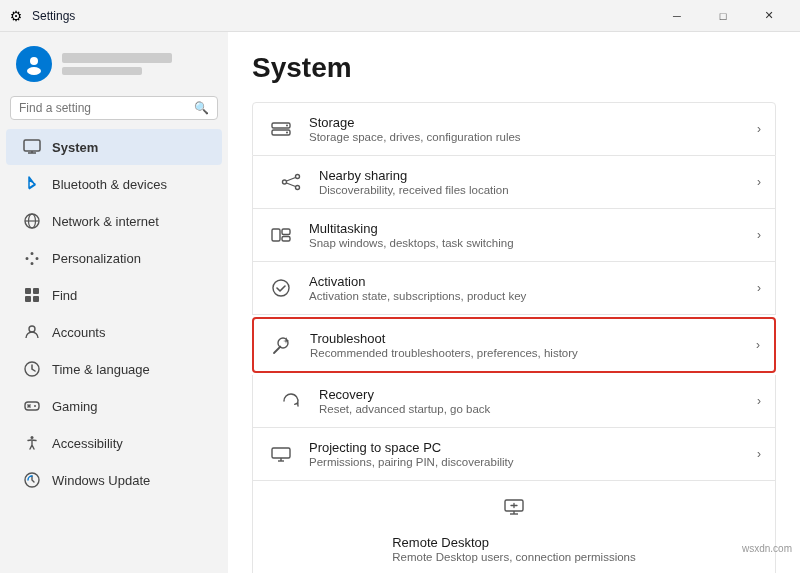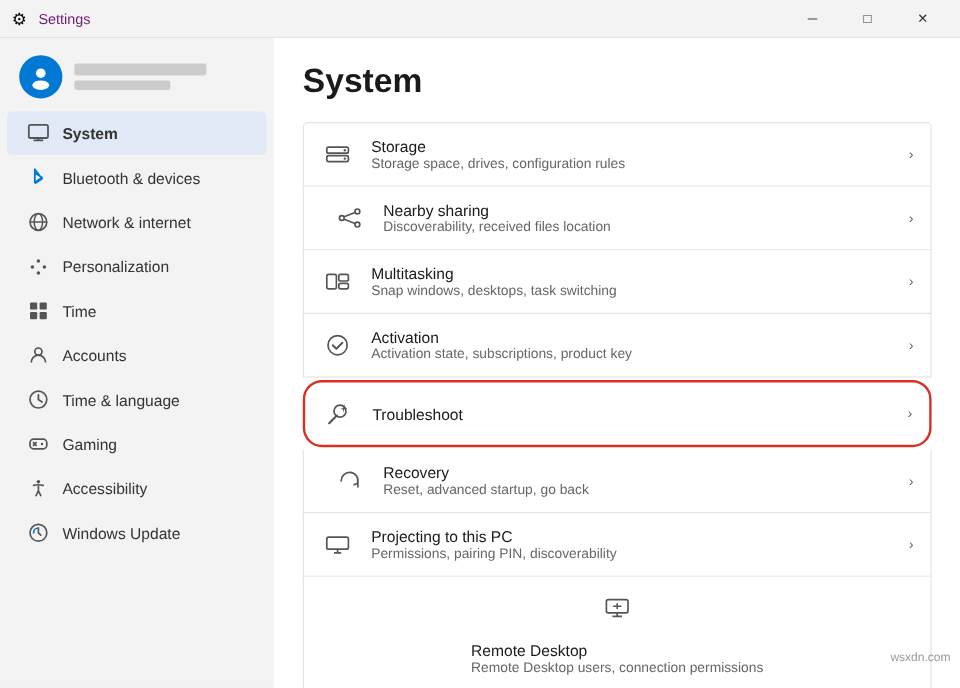--- a/index.html
+++ b/index.html
@@ -27,21 +27,21 @@
     .titlebar-icon {
       width: 16px;
       height: 16px;
       display: flex;
       align-items: center;
       justify-content: center;
       font-size: 14px;
     }
     .titlebar-title {
       font-size: 12px;
-      color: #701a75;
+      color: #0f172a;
       flex: 1;
     }
     .titlebar-controls {
       display: flex;
       gap: 0;
     }
     .titlebar-btn {
       width: 46px;
       height: 32px;
       display: flex;
@@ -193,21 +193,21 @@
       gap: 14px;
       transition: background 0.1s;
       position: relative;
     }
     .settings-item + .settings-item { border-top: none; }
     .settings-item:first-child { border-radius: 4px 4px 0 0; }
     .settings-item:last-child { border-radius: 0 0 4px 4px; }
 
     .settings-item.highlighted {
       border: 2px solid #d93025 !important;
-      border-radius: 16px;
+      border-radius: 4px;
       z-index: 2;
       margin: 2px 0;
     }
 
     .item-icon {
       width: 28px;
       height: 28px;
       display: flex;
       align-items: center;
       justify-content: center;
@@ -270,20 +270,24 @@
           <circle cx="11" cy="8" r="4" fill="white"></circle>
           <ellipse cx="11" cy="18" rx="7" ry="4" fill="white"></ellipse>
         </svg>
       </div>
       <div class="user-info">
         <div class="user-name"></div>
         <div class="user-sub"></div>
       </div>
     </div>
 
+    <div class="search-box">
+      <input type="text" placeholder="Find a setting" style="">
+      <span class="search-icon-small">🔍</span>
+    </div>
 
     <div id="nav-list">
         <div class="nav-item active">
     <span class="nav-icon">
             <svg width="18" height="18" viewBox="0 0 18 18" fill="none">
               <rect x="1" y="2" width="16" height="11" rx="1.5" stroke="#555" stroke-width="1.5" fill="none"></rect>
               <line x1="5" y1="15" x2="13" y2="15" stroke="#555" stroke-width="1.5"></line>
               <line x1="9" y1="13" x2="9" y2="15" stroke="#555" stroke-width="1.5"></line>
             </svg>
           </span>
@@ -317,21 +321,21 @@
   </div>
         <div class="nav-item">
     <span class="nav-icon">
             <svg width="18" height="18" viewBox="0 0 18 18" fill="none">
               <rect x="2" y="2" width="6" height="6" rx="1" fill="#555"></rect>
               <rect x="10" y="2" width="6" height="6" rx="1" fill="#555"></rect>
               <rect x="2" y="10" width="6" height="6" rx="1" fill="#555"></rect>
               <rect x="10" y="10" width="6" height="6" rx="1" fill="#555"></rect>
             </svg>
           </span>
-    <span>Time</span>
+    <span>Find</span>
   </div>
         <div class="nav-item">
     <span class="nav-icon">
             <svg width="18" height="18" viewBox="0 0 18 18" fill="none">
               <circle cx="9" cy="6" r="3" stroke="#555" stroke-width="1.4" fill="none"></circle>
               <path d="M3 15c0-3.3 2.7-6 6-6s6 2.7 6 6" stroke="#555" stroke-width="1.4" fill="none"></path>
             </svg>
           </span>
     <span>Accounts</span>
   </div>
@@ -444,20 +448,21 @@
         <div class="settings-item highlighted" style="position: relative;">
     <span class="item-icon">
             <svg width="22" height="22" viewBox="0 0 22 22" fill="none">
               <path d="M8 14l-5 5" stroke="#555" stroke-width="1.8" stroke-linecap="round"></path>
               <path d="M8 14l2-2m2-8a5 5 0 015 5 5 5 0 01-5 5 5 5 0 01-5-5 5 5 0 015-5z" stroke="#555" stroke-width="1.4" fill="none"></path>
               <path d="M15.5 3l.5 2.5L18 7l-2.5.5L15 10l-.5-2.5L12 7l2.5-.5L15.5 3z" fill="#555"></path>
             </svg>
           </span>
     <div class="item-text">
       <span class="item-title">Troubleshoot</span>
+      <span class="item-desc">Recommended troubleshooters, preferences, history</span>
     </div>
     <span class="chevron">›</span>
   </div>
         <div class="settings-item" style="position: relative; padding-left: 24px;">
     <span class="item-icon">
             <svg width="22" height="22" viewBox="0 0 22 22" fill="none">
               <path d="M4 11a7 7 0 017-7 7 7 0 016.7 9" stroke="#555" stroke-width="1.4" stroke-linecap="round" fill="none"></path>
               <polyline points="18,16 17.7,13 14.7,14.3" stroke="#555" stroke-width="1.4" stroke-linecap="round" stroke-linejoin="round" fill="none"></polyline>
             </svg>
           </span>
@@ -469,21 +474,21 @@
   </div>
         <div class="settings-item" style="position: relative;">
     <span class="item-icon">
             <svg width="22" height="22" viewBox="0 0 22 22" fill="none">
               <rect x="2" y="5" width="18" height="10" rx="1.5" stroke="#555" stroke-width="1.4" fill="none"></rect>
               <line x1="8" y1="18" x2="14" y2="18" stroke="#555" stroke-width="1.4"></line>
               <line x1="11" y1="15" x2="11" y2="18" stroke="#555" stroke-width="1.4"></line>
             </svg>
           </span>
     <div class="item-text">
-      <span class="item-title">Projecting to this PC</span>
+      <span class="item-title">Projecting to space PC</span>
       <span class="item-desc">Permissions, pairing PIN, discoverability</span>
     </div>
     <span class="chevron">›</span>
   </div>
         <div class="settings-item" style="position: relative; flex-direction: column;">
     <span class="item-icon">
             <svg width="22" height="22" viewBox="0 0 22 22" fill="none">
               <rect x="2" y="4" width="18" height="11" rx="1.5" stroke="#555" stroke-width="1.4" fill="none"></rect>
               <line x1="7" y1="18" x2="15" y2="18" stroke="#555" stroke-width="1.4"></line>
               <line x1="11" y1="15" x2="11" y2="18" stroke="#555" stroke-width="1.4"></line>

